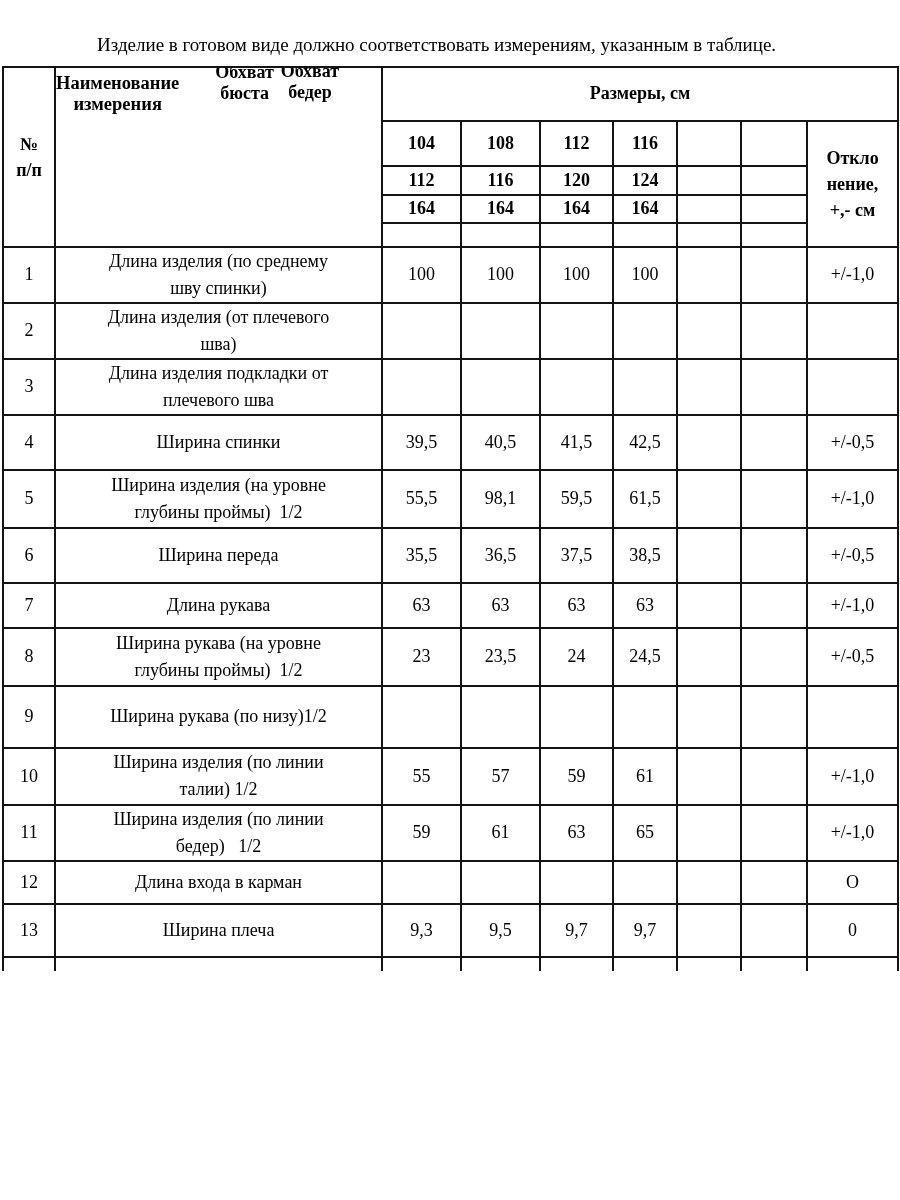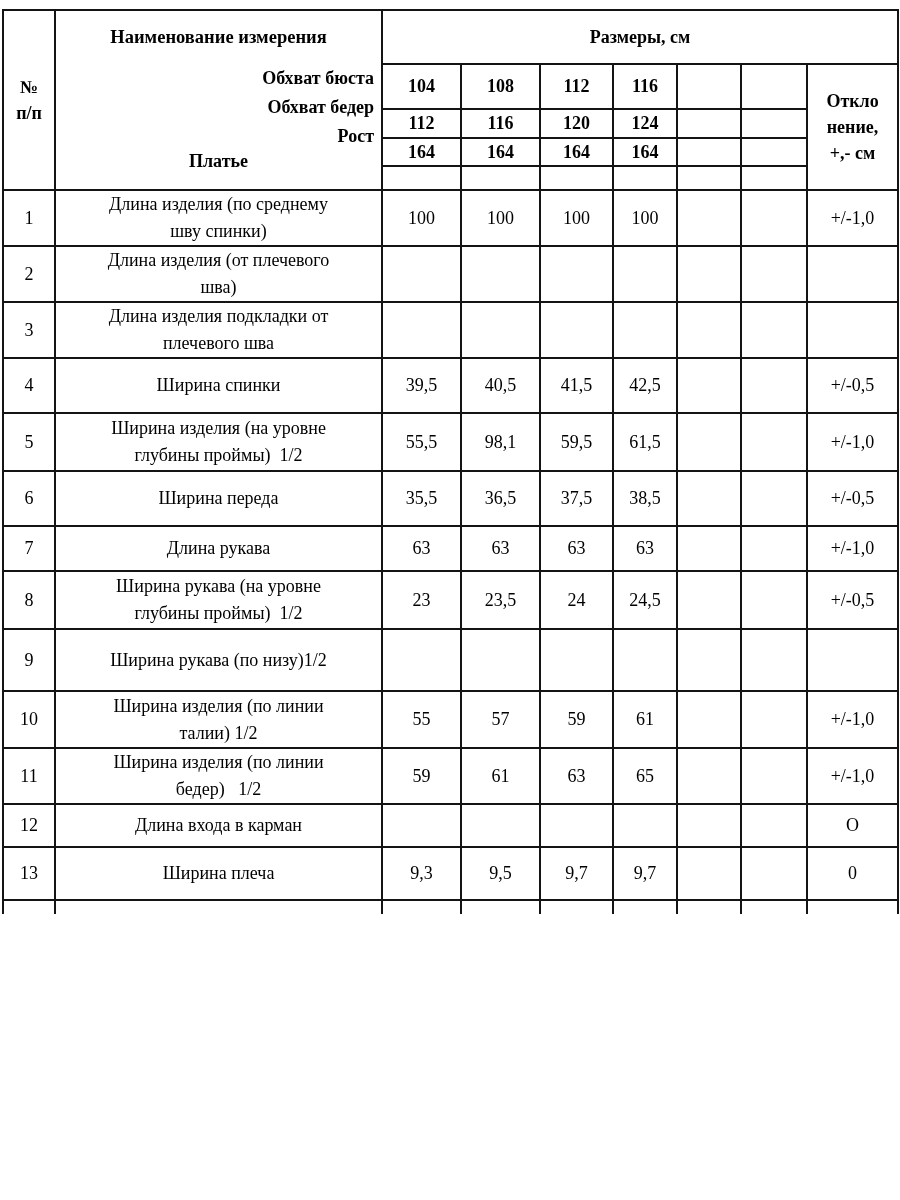--- a/index.html
+++ b/index.html
@@ -33,21 +33,21 @@
     vertical-align:middle;
     text-align:center;
     padding:0;
     overflow:hidden;
   }
   
   tr.hr1{height:54px;} tr.hr2{height:30px;margin-left:46px;} tr.hr3{height:29px;}
   tr.hr4{height:28px;} tr.hr5{height:24px;}
   td.corner{font-weight:bold;white-space:pre-line;line-height:1.45;}
   td.namehead{padding:0;vertical-align:top;}
-  .nh-stack{display:flex;flex-direction:column;height:178px;}
+  .nh-stack{display:flex;flex-direction:row;height:178px;}
   .nh-title{height:52px;display:flex;align-items:center;justify-content:center;
     font-weight:bold;font-size:18.5px;}
   .nh-line{font-weight:bold;display:flex;align-items:center;}
   .nh-right{justify-content:flex-end;padding-right:7px;}
   .nh-center{justify-content:center;}
   .nh-r1{height:30px;padding-left:36px;} .nh-r2{height:29px;} .nh-r3{height:28px;margin-left:35px;} .nh-r4{height:22px;}
   td.sizes-head{font-weight:bold;font-size:18.5px;vertical-align:top;padding-top:10px;}
   td.szv{font-weight:bold;}
   td.devhead{
     font-weight:bold;text-align:left;padding-left:8px;
@@ -59,20 +59,21 @@
     white-space:pre-wrap;line-height:1.5;
   }
   tr.stub td{border-bottom:none;height:13px;}
 </style>
 </head>
 <body>
 
 <div class="page">
 
 
+  <p class="intro">Изделие в готовом виде должно соответствовать измерениям, указанным в таблице.</p>
 
   <table class="meas">
     <colgroup>
       <col style="width:52px">
         <col style="width:327px">
       <col style="width:79px">
         <col style="width:79px">
       <col style="width:73px">
         <col style="width:64px">
       <col style="width:64px">

